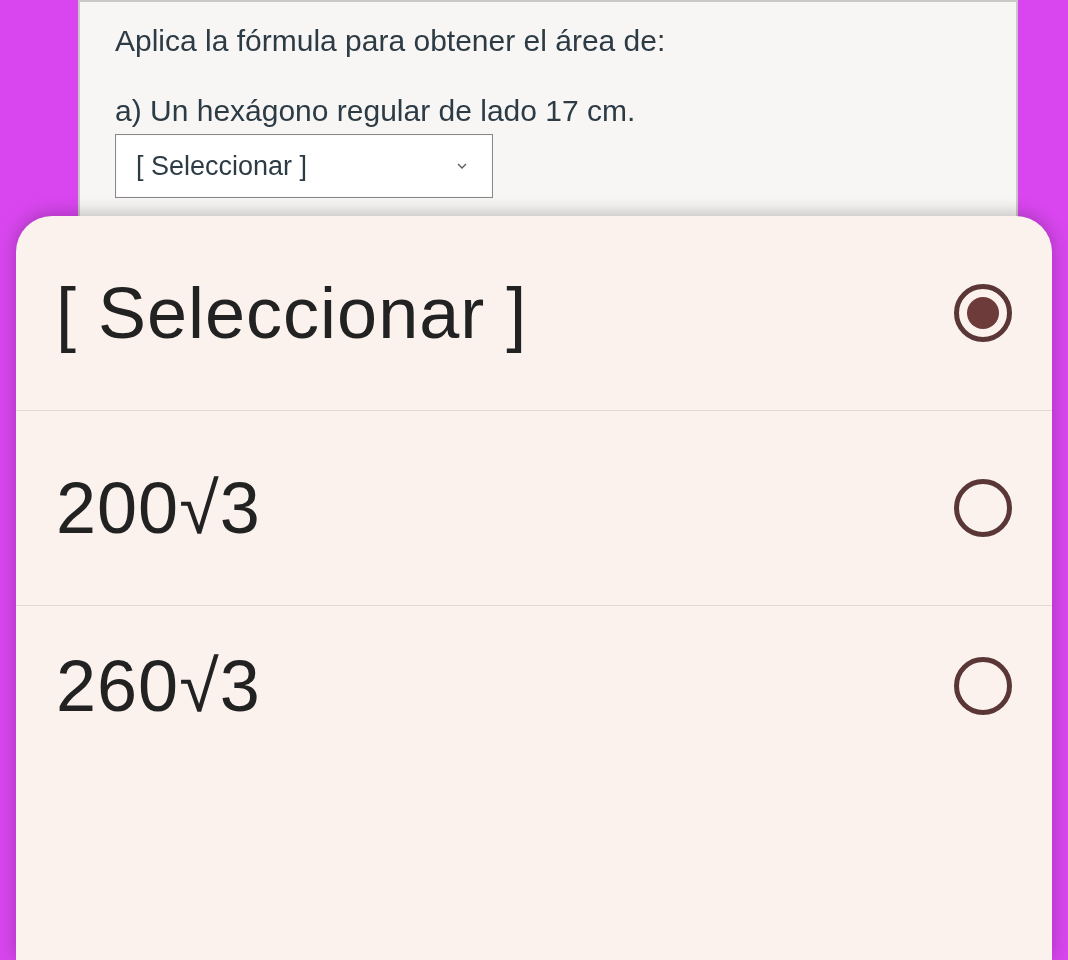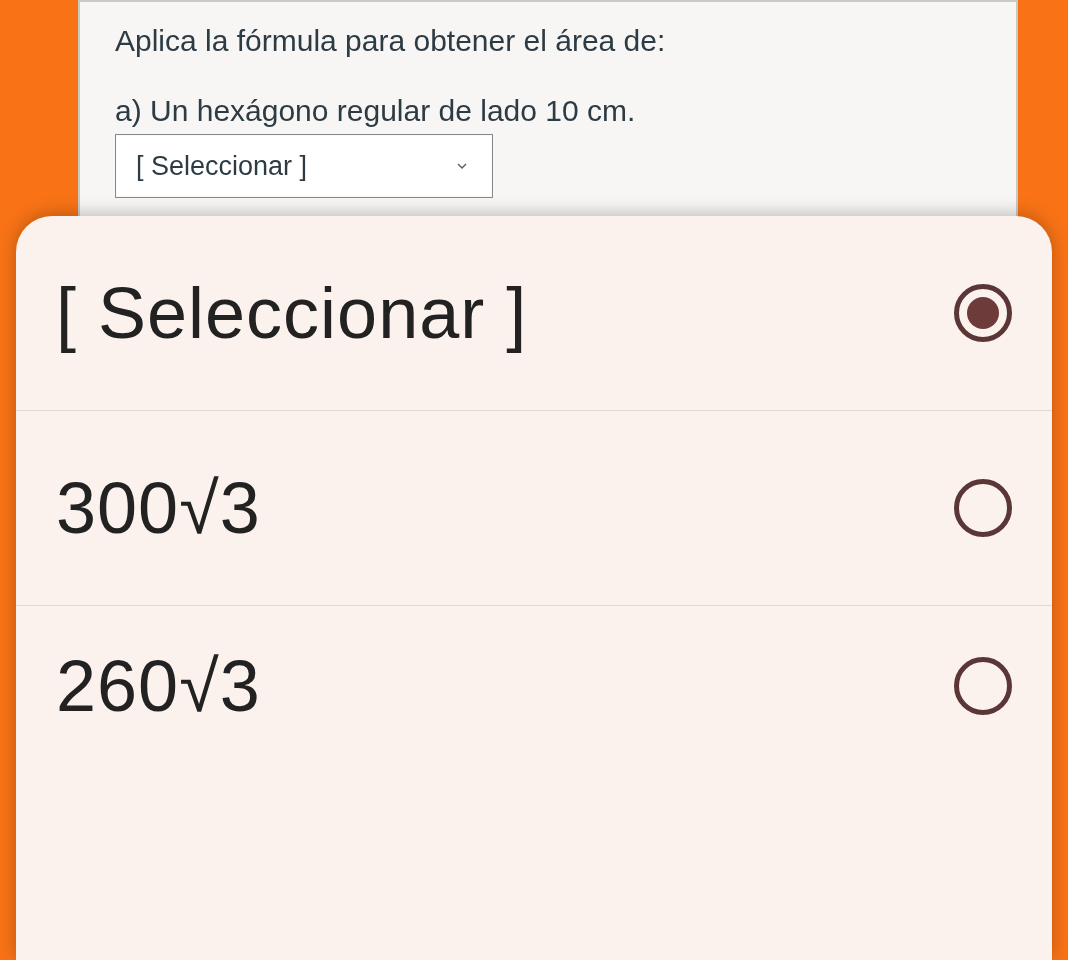--- a/index.html
+++ b/index.html
@@ -6,21 +6,21 @@
   html, body {
     width: 1068px;
     height: 960px;
     overflow: hidden;
     font-family: "Segoe UI", "Helvetica Neue", Arial, sans-serif;
     background: #b0b0b0;
   }
   .page-bg {
     position: absolute;
     inset: 0;
-    background: #f97316;
+    background: #d946ef;
   }
   .card-behind {
     position: absolute;
     left: 78px;
     top: 0;
     width: 940px;
     height: 960px;
     background: #f7f6f5;
     border: 2px solid #c9c9c7;
   }
@@ -109,21 +109,21 @@
   }
 </style>
 </head>
 <body>
 
 <div class="page-bg">
   <div class="card-behind"></div>
 
   <div class="question-text">
     <p>Aplica la fórmula para obtener el área de:</p>
-    <p>a) Un hexágono regular de lado 10 cm.</p>
+    <p>a) Un hexágono regular de lado 17 cm.</p>
   </div>
 
   <div class="select-box">
     <span>[ Seleccionar ]</span>
     <span class="chev">
       <svg viewBox="0 0 24 24" fill="none" stroke="currentColor" stroke-width="2">
         <polyline points="6 9 12 15 18 9"></polyline>
       </svg>
     </span>
   </div>
@@ -131,21 +131,21 @@
   <div class="overlay">
     <div class="sheet">
 
       <div class="option">
         <span class="option-label">[ Seleccionar ]</span>
         <span class="radio selected"></span>
       </div>
 
 
       <div class="option">
-        <span class="option-label">300√3</span>
+        <span class="option-label">200√3</span>
         <span class="radio"></span>
       </div>
 
       <div class="option">
         <span class="option-label">260√3</span>
         <span class="radio"></span>
       </div>
 
     </div>
   </div>

